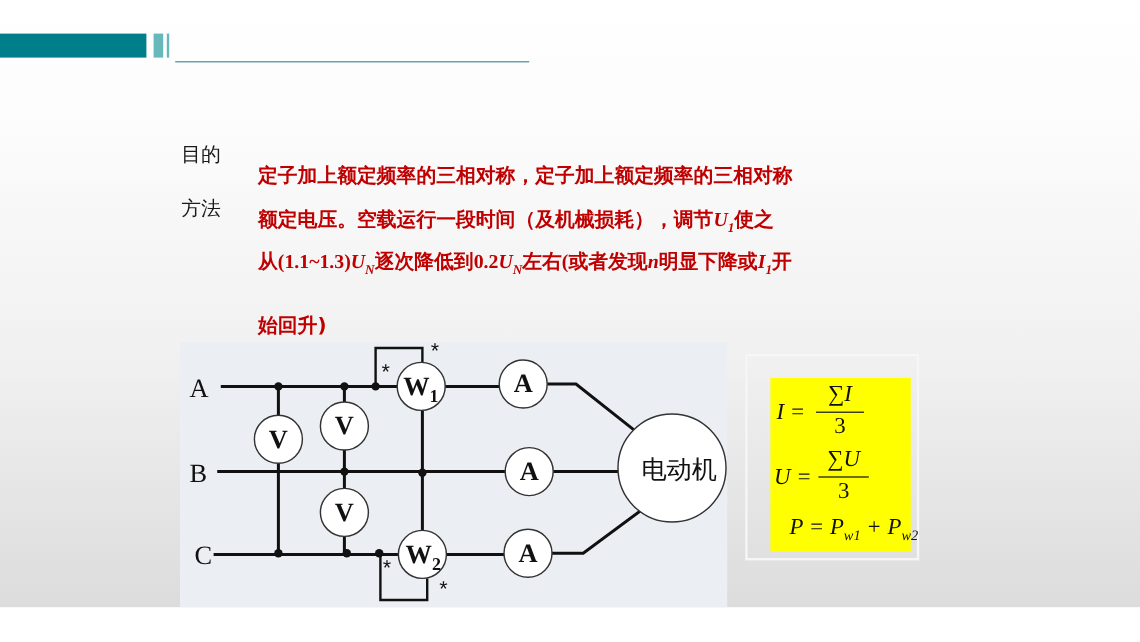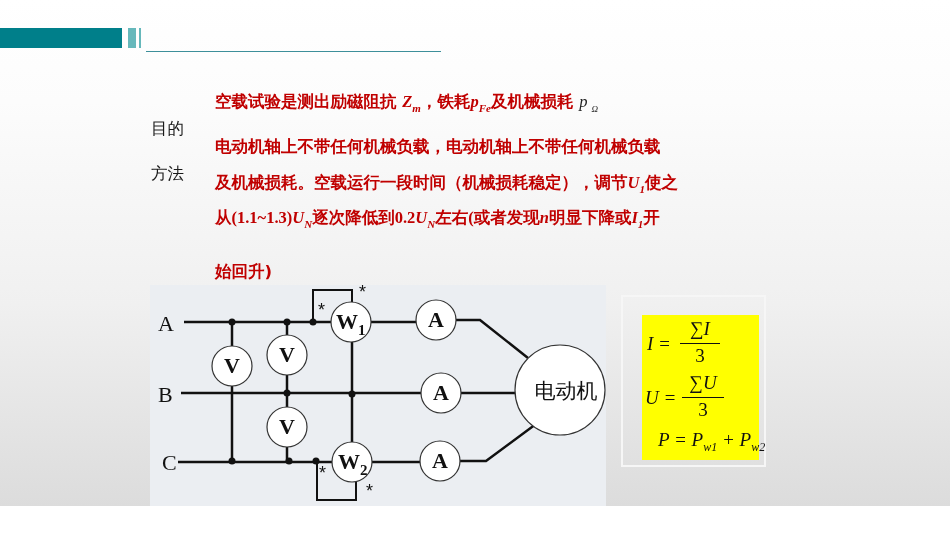--- a/index.html
+++ b/index.html
@@ -27,32 +27,29 @@
 
 <div class="slide-bg"></div>
 
 <div class="bar-main"></div>
 <div class="bar-small1"></div>
 <div class="bar-small2"></div>
 <div class="title-line"></div>
 
 <div class="row" style="top:92px;width:600px;height:26px;">
   <span class="lbl">目的</span>
-  <span class="red" style="top:0;">
-    <span>空载试验是测出励磁阻抗 </span><span class="it"><span>Z</span><span class="sub">m</span></span><span>，铁耗</span><span class="it"><span>p</span><span class="sub">Fe</span></span><span>及机械损耗 </span><span style="font-family:'Liberation Serif',serif;font-style:italic;font-weight:normal;color:#222;"><span>p</span><span class="sub" style="font-size:9px;margin-left:4px;">Ω</span></span>
-  </span>
 </div>
 
 <div class="row" style="top:137px;width:620px;">
   <span class="lbl">方法</span>
-  <span class="red" style="top:0;">电动机轴上不带任何机械负载，电动机轴上不带任何机械负载</span>
+  <span class="red" style="top:0;">定子加上额定频率的三相对称，定子加上额定频率的三相对称</span>
 </div>
 <div class="row" style="top:173px;width:620px;">
   <span class="red" style="top:0;">
-    <span>及机械损耗。空载运行一段时间（机械损耗稳定），调节</span><span class="it"><span>U</span><span class="sub">1</span></span><span>使之</span>
+    <span>额定电压。空载运行一段时间（及机械损耗），调节</span><span class="it"><span>U</span><span class="sub">1</span></span><span>使之</span>
   </span>
 </div>
 <div class="row" style="top:208px;width:620px;">
   <span class="red" style="top:0;">
     <span>从</span><span class="num">(1.1~1.3)</span><span class="it"><span>U</span><span class="sub">N</span></span><span>逐次降低到</span><span class="num">0.2</span><span class="it"><span>U</span><span class="sub">N</span></span><span>左右</span><span class="num">(</span><span>或者发现</span><span class="it">n</span><span>明显下降或</span><span class="it"><span>I</span><span class="sub">1</span></span><span>开</span>
   </span>
 </div>
 <div class="row" style="top:243px;width:620px;">
   <span class="red" style="top:0;margin-top:19px;">始回升)</span>
 </div>

